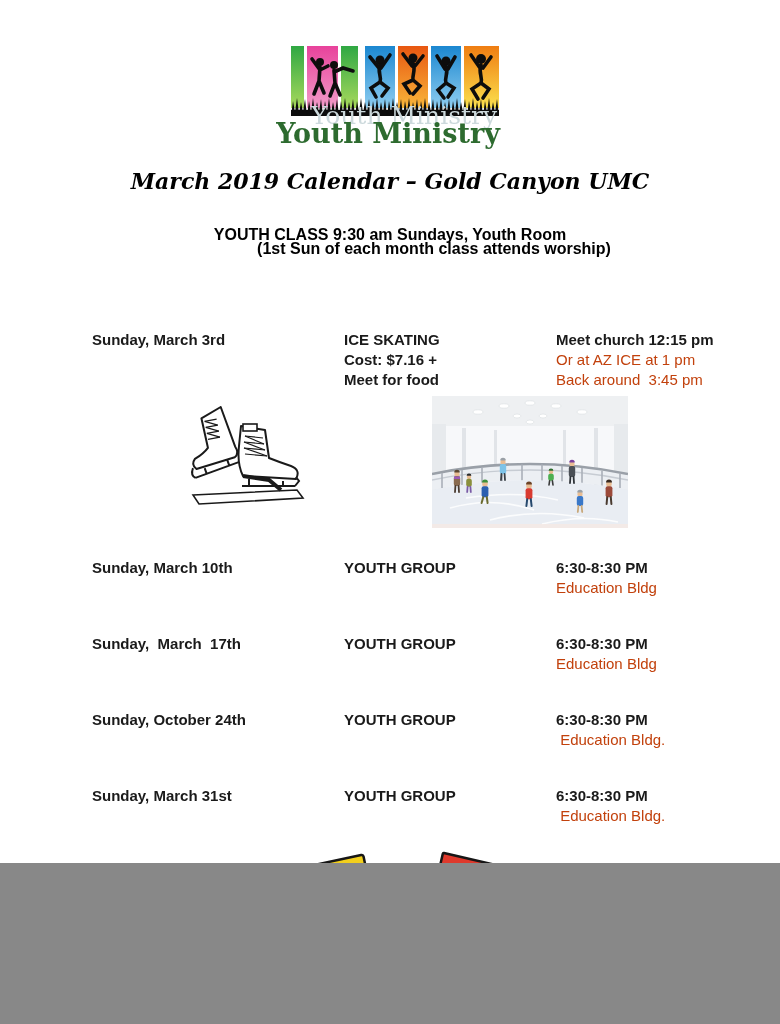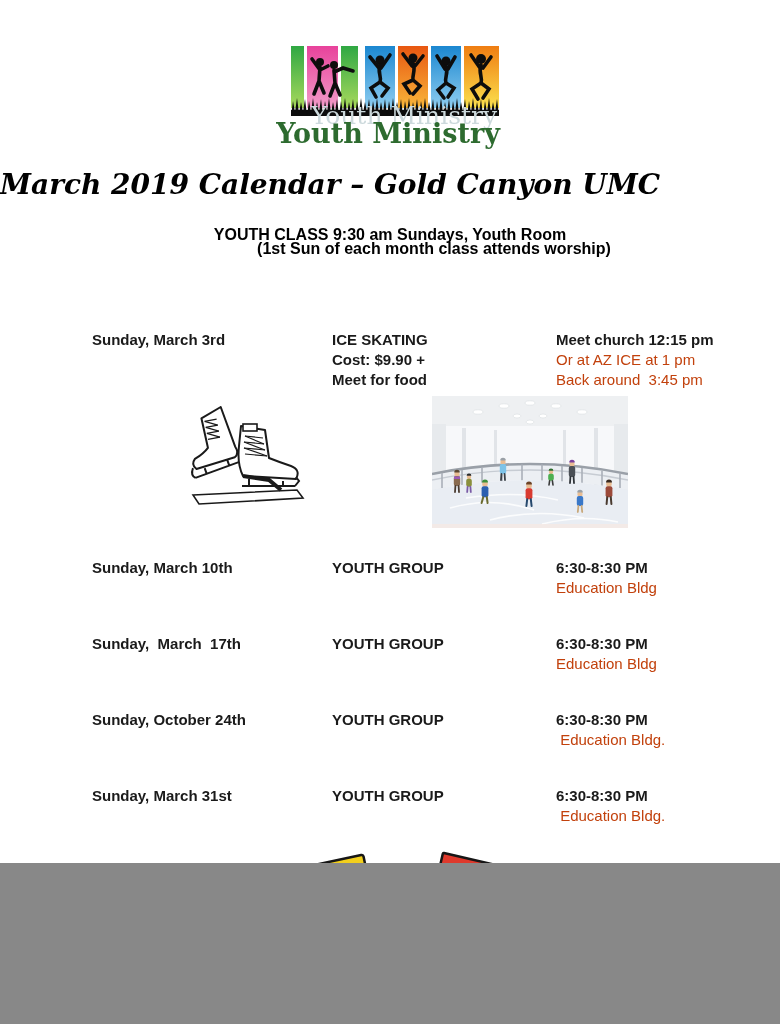--- a/index.html
+++ b/index.html
@@ -13,36 +13,36 @@
   .logo-ghost{
     position:absolute;left:288px;top:101px;width:232px;text-align:center;
     font-family:"DejaVu Serif",serif;font-size:25px;color:#ccd9dc;white-space:nowrap;
   }
   .logo-main{
     position:absolute;left:268px;top:118px;width:240px;text-align:center;
     font-family:"DejaVu Serif",serif;font-size:27px;font-weight:600;color:#2d6b2f;white-space:nowrap;
   }
   
   .title{
-    position:absolute;left:0;top:168px;width:780px;text-align:left;
+    position:absolute;left:0;top:168px;width:780px;text-align:center;
     font-family:"DejaVu Serif",serif;font-style:italic;font-weight:bold;
-    font-size:28px;color:#000;white-space:nowrap;
+    font-size:22px;color:#000;white-space:nowrap;
   }
   .subtitle{
     position:absolute;left:0;width:780px;text-align:center;
     font-weight:bold;font-size:16px;color:#000;
   }
   .subtitle.s1{top:226px;}
   .subtitle.s2{top:240px;margin-left:44px;}
   
   .sched-row{position:absolute;left:0;width:780px;}
   .col{position:absolute;top:0;font-size:15px;line-height:20px;}
   .col div{white-space:pre;}
   .col-date{left:92px;font-weight:bold;white-space:pre;}
-  .col-activity{left:332px;font-weight:bold;}
+  .col-activity{left:344px;font-weight:bold;}
   .col-details{left:556px;}
   .col-details .bold{font-weight:bold;}
   .col-details .normal{font-weight:normal;color:#c2410c;}
   
   .skates{position:absolute;left:185px;top:398px;}
   .rink{position:absolute;left:432px;top:396px;}
   .cartoon{position:absolute;left:256px;top:844px;}
   svg text{font-family:"DejaVu Serif",serif;}
 </style>
 </head>
@@ -118,21 +118,21 @@
   <div class="logo-main">Youth Ministry</div>
 
   <div class="title">March 2019 Calendar – Gold Canyon UMC</div>
   <div class="subtitle s1">YOUTH CLASS 9:30 am Sundays, Youth Room</div>
   <div class="subtitle s2">(1st Sun of each month class attends worship)</div>
 
   <div class="sched-row" style="top:330px">
     <div class="col col-date">Sunday, March 3rd</div>
     <div class="col col-activity">
       <div>ICE SKATING</div>
-      <div>Cost: $9.90 +</div>
+      <div>Cost: $7.16 +</div>
       <div>Meet for food</div>
     </div>
     <div class="col col-details">
       <div class="bold">Meet church 12:15 pm</div>
       <div class="normal">Or at AZ ICE at 1 pm</div>
       <div class="normal">Back around  3:45 pm</div>
     </div>
   </div>
 
   <div class="sched-row" style="top:558px">

